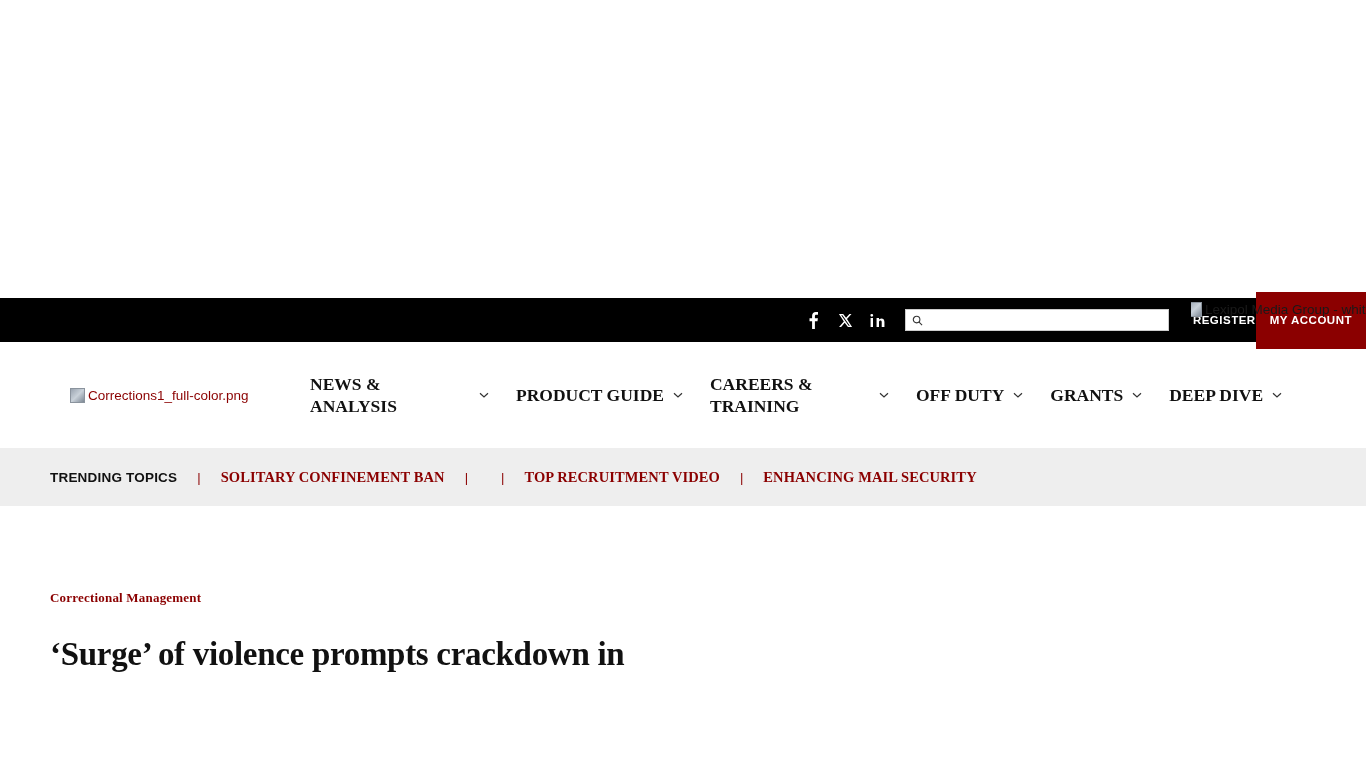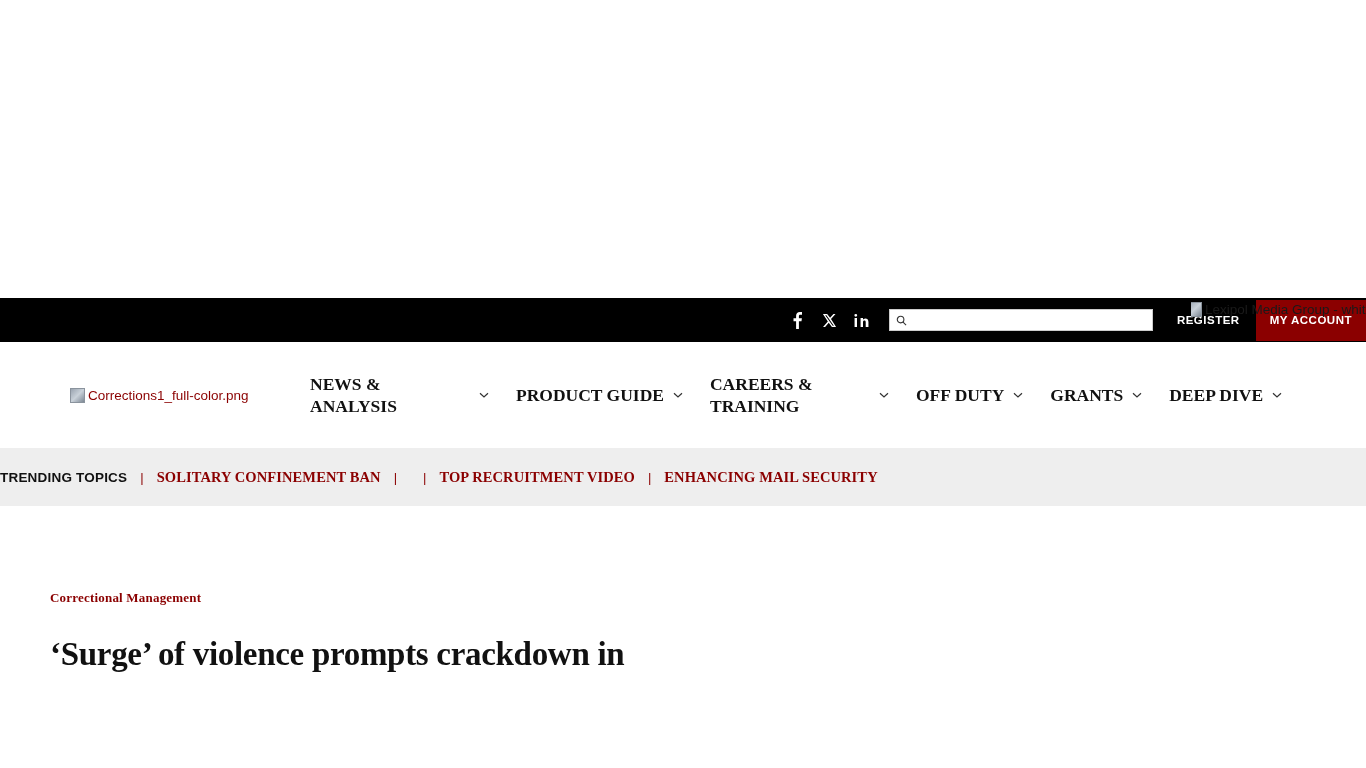--- a/index.html
+++ b/index.html
@@ -83,32 +83,32 @@
     background: transparent;
     color: #222;
   }
 
   .register-link {
     color: #ffffff;
     font-size: 11.5px;
     letter-spacing: .5px;
     font-weight: 700;
     text-transform: uppercase;
-    margin-right: 16px;
+    margin-right: 0;
     cursor: pointer;
     white-space: nowrap;
   }
   .my-account {
     background: #8b0000;
     color: #ffffff;
     font-size: 11.5px;
     font-weight: 700;
     letter-spacing: .5px;
     text-transform: uppercase;
-    height: 41px;
+    height: 57px;
     display: flex;
     align-items: center;
     padding: 0 14px;
     cursor: pointer;
     white-space: nowrap;
   }
   .lexipol-logo {
     position: absolute;
     right: 0;
     top: 0;
@@ -190,23 +190,25 @@
     flex: 0 0 auto;
   }
   .chev svg { display: block; }
 
   
   .trending {
     height: 58px;
     background: #eeeeee;
     display: flex;
     align-items: center;
+    padding-left: 50px;
     overflow: hidden;
     white-space: nowrap;
     box-sizing: border-box;
+    gap: 7px;
   }
   .trending-title {
     font-family: "Liberation Sans", sans-serif;
     font-weight: 700;
     font-size: 13.5px;
     color: #111111;
     letter-spacing: .2px;
     text-transform: uppercase;
     flex: 0 0 auto;
   }

